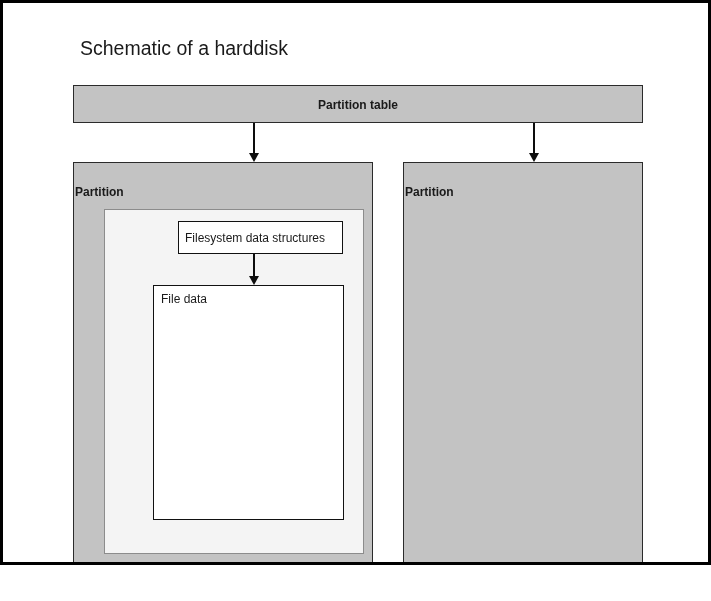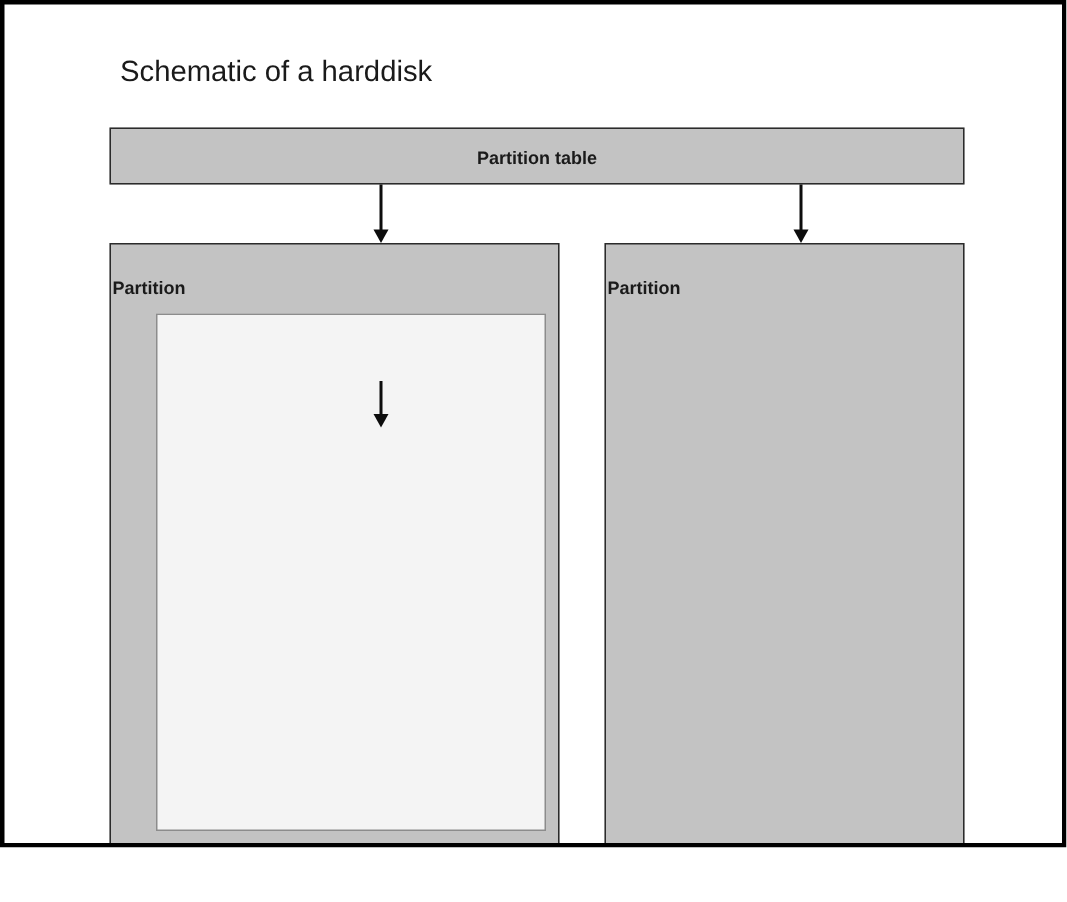--- a/index.html
+++ b/index.html
@@ -155,24 +155,30 @@
     <div class="arrow-line" style="height:31px;"></div>
     <div class="arrow-head" style="top:30px;"></div>
   </div>
 
   <div id="partition-left" class="box box-gray">
     <span class="lbl lbl-bold partition-label">Partition</span>
 
     <div id="fs-container" class="box box-lightgray"></div>
   </div>
 
+  <div id="fs-box" class="box box-white">
+    <span class="lbl">Filesystem data structures</span>
+  </div>
 
   <div class="arrow" style="left:250px; top:251px; height:31px;">
     <div class="arrow-line" style="height:23px;"></div>
     <div class="arrow-head" style="top:22px;"></div>
   </div>
 
+  <div id="file-data-box" class="box box-white">
+    <span class="lbl">File data</span>
+  </div>
 
   <div id="partition-right" class="box box-gray">
     <span class="lbl lbl-bold partition-label">Partition</span>
   </div>
 
 </div>
 
 </body></html>

